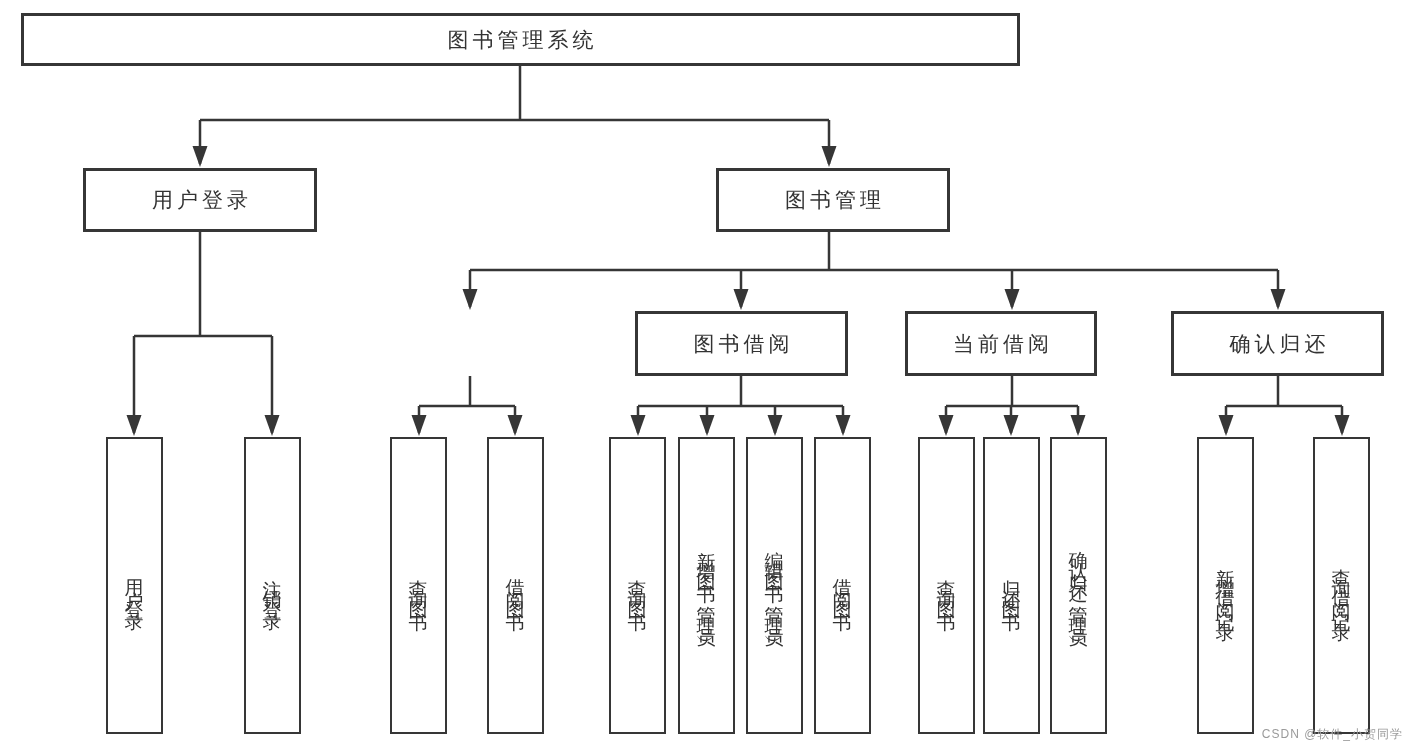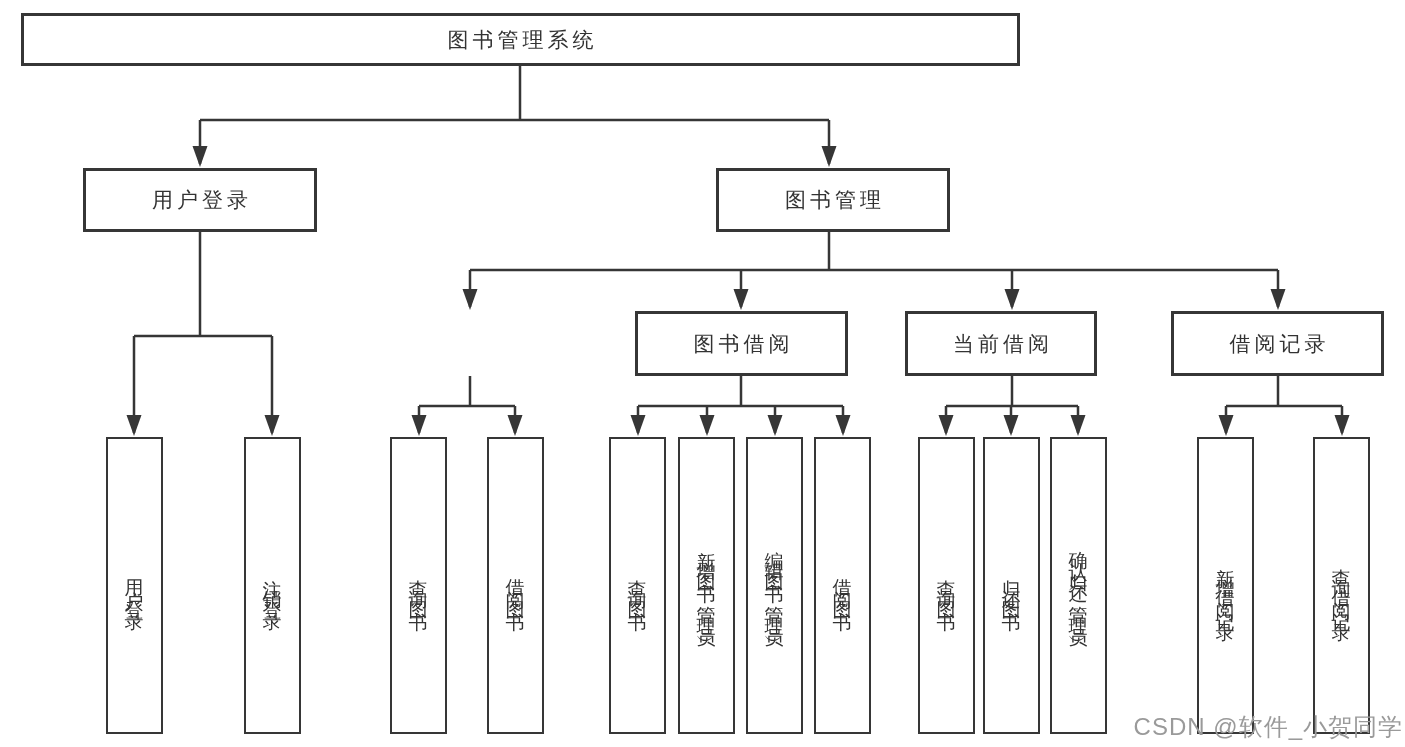--- a/index.html
+++ b/index.html
@@ -39,21 +39,21 @@
     writing-mode: vertical-rl;
     text-orientation: mixed;
     font-size: 19px;
     letter-spacing: 11px;
     line-height: 1;
   }
   .watermark {
     position: absolute;
     right: 2px;
     bottom: 4px;
-    font-size: 24px;
+    font-size: 12px;
     letter-spacing: 1px;
     color: #9a9a9a;
     z-index: 5;
     white-space: nowrap;
     text-align: right;
   }
 </style>
 </head>
 <body>
 
@@ -95,21 +95,21 @@
     </g>
   </svg>
 
   <div class="box hbox" style="left:21px;top:13px;width:999px;height:53px">图书管理系统</div>
 
   <div class="box hbox" style="left:83px;top:168px;width:234px;height:64px">用户登录</div>
   <div class="box hbox" style="left:716px;top:168px;width:234px;height:64px">图书管理</div>
 
   <div class="box hbox" style="left:635px;top:311px;width:213px;height:65px">图书借阅</div>
   <div class="box hbox" style="left:905px;top:311px;width:192px;height:65px">当前借阅</div>
-  <div class="box hbox" style="left:1171px;top:311px;width:213px;height:65px">借阅记录</div>
+  <div class="box hbox" style="left:1171px;top:311px;width:213px;height:65px">确认归还</div>
 
   <div class="box vbox" style="left:106px;top:437px;width:57px;height:297px">用户登录</div>
   <div class="box vbox" style="left:244px;top:437px;width:57px;height:297px">注销登录</div>
 
   <div class="box vbox" style="left:390px;top:437px;width:57px;height:297px">查询图书</div>
   <div class="box vbox" style="left:487px;top:437px;width:57px;height:297px">借阅图书</div>
 
   <div class="box vbox" style="left:609px;top:437px;width:57px;height:297px">查询图书</div>
   <div class="box vbox" style="left:678px;top:437px;width:57px;height:297px">新增图书（管理员）</div>
   <div class="box vbox" style="left:746px;top:437px;width:57px;height:297px">编辑图书（管理员）</div>

